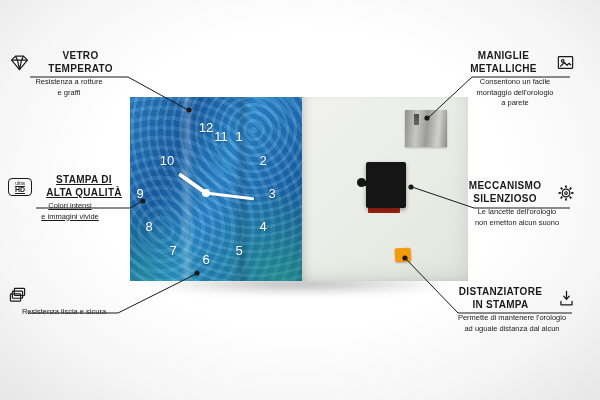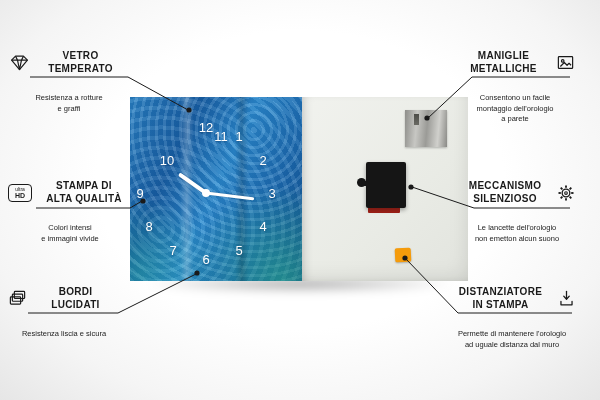--- a/index.html
+++ b/index.html
@@ -72,21 +72,21 @@
   .clock-front,.clock-back{ z-index:1; }
 
   
   .lines{ position:absolute; inset:0; z-index:6; pointer-events:none; }
   .callout{ position:absolute; z-index:7; }
   .c-head{ display:flex; align-items:center; gap:4px; }
   .c-head.rev{ flex-direction:row; }
   .c-title{ flex:1; font-weight:bold; font-size:10px; letter-spacing:.3px;
             line-height:1.25; text-align:center; white-space:pre-line; }
   .c-desc{ font-size:7.5px; line-height:1.4; text-align:center; white-space:pre-line;
-           margin-top:18px; color:#222; }
+           margin-top:2px; color:#222; }
   .icon{ flex:0 0 auto; display:flex; align-items:center; justify-content:center; }
   .icon svg{ display:block; }
 
   .uhd-box{
     width:24px; height:18px; border:1.3px solid #1a1a1a; border-radius:4px;
     display:flex; flex-direction:column; align-items:center; justify-content:center;
     line-height:1;
   }
   .uhd-top{ font-size:5px; }
   .uhd-bottom{ font-size:7px; font-weight:bold; }
@@ -154,21 +154,21 @@
           <path d="M2 9 H22 M7 4 L9.5 9 L12 21 M17 4 L14.5 9 L12 21"></path>
         </svg>
       </span>
       <div class="c-title">VETRO
 TEMPERATO</div>
     </div>
     <div class="c-desc">Resistenza a rotture
 e graffi</div>
   </div>
 
-  <div class="callout" style="left:8px; top:180px; width:124px;">
+  <div class="callout" style="left:8px; top:174px; width:124px;text-decoration:underline;">
     <div class="c-head">
       <span class="icon">
         <span class="uhd-box">
           <span class="uhd-top">ultra</span>
           <span class="uhd-bottom">HD</span>
         </span>
       </span>
       <div class="c-title">STAMPA DI
 ALTA QUALITÀ</div>
     </div>
@@ -178,22 +178,20 @@
 
   <div class="callout" style="left:8px; top:286px; width:112px;">
     <div class="c-head">
       <span class="icon">
         <svg width="19" height="19" viewBox="0 0 24 24" fill="none" stroke="#1a1a1a" stroke-width="1.5" stroke-linejoin="round">
           <rect x="8" y="3" width="13" height="9" rx="1"></rect>
           <rect x="5.5" y="6.5" width="13" height="9" rx="1"></rect>
           <rect x="3" y="10" width="13" height="9" rx="1"></rect>
         </svg>
       </span>
-      <div class="c-title">BORDI
-LUCIDATI</div>
     </div>
     <div class="c-desc">Resistenza liscia e sicura</div>
   </div>
 
   <div class="callout" style="left:458px; top:180px; width:118px;">
     <div class="c-head rev">
       <div class="c-title">MECCANISMO
 SILENZIOSO</div>
       <span class="icon">
         <svg width="20" height="20" viewBox="0 0 24 24" fill="none" stroke="#1a1a1a">
@@ -239,16 +237,16 @@
 IN STAMPA</div>
       <span class="icon">
         <svg width="19" height="19" viewBox="0 0 24 24" fill="none" stroke="#1a1a1a" stroke-width="1.6" stroke-linejoin="round" stroke-linecap="round">
           <path d="M12 3 V12"></path>
           <path d="M8.5 9 L12 13 L15.5 9"></path>
           <path d="M5 15.5 V20 H19 V15.5"></path>
         </svg>
       </span>
     </div>
     <div class="c-desc">Permette di mantenere l'orologio
-ad uguale distanza dal muro</div>
+ad uguale distanza dal alcun</div>
   </div>
 
 </div>
 
 </body></html>

